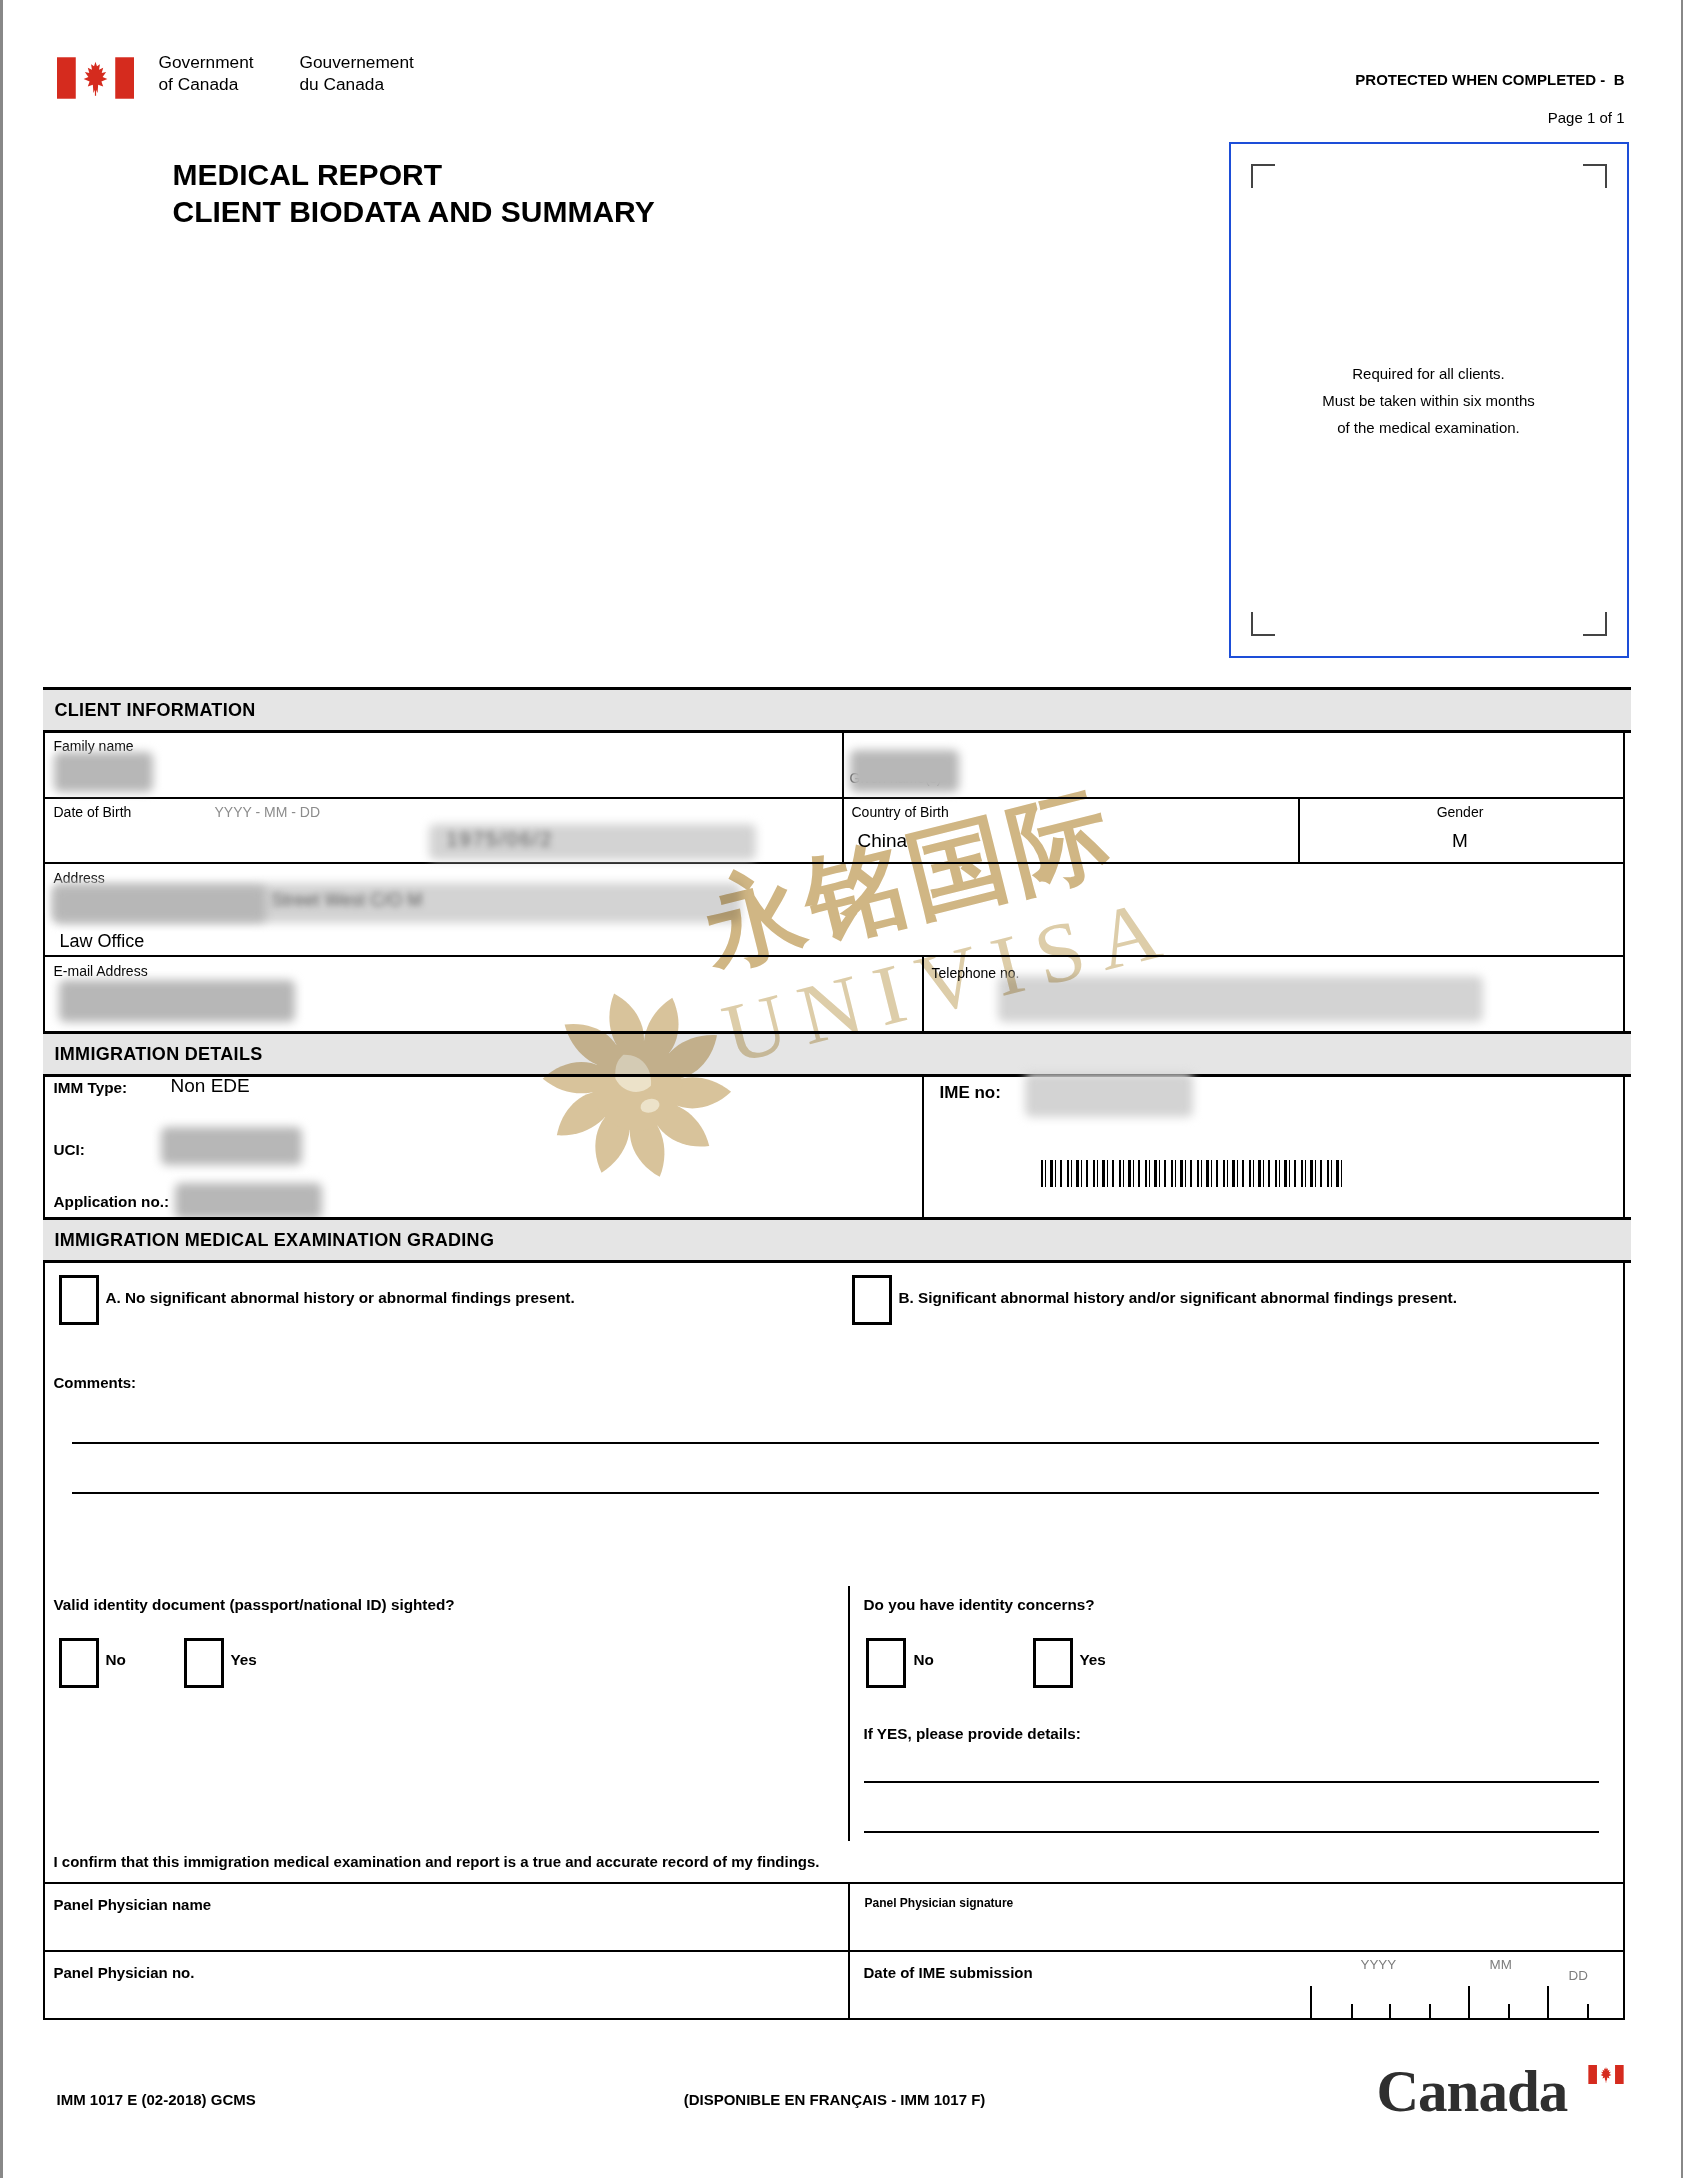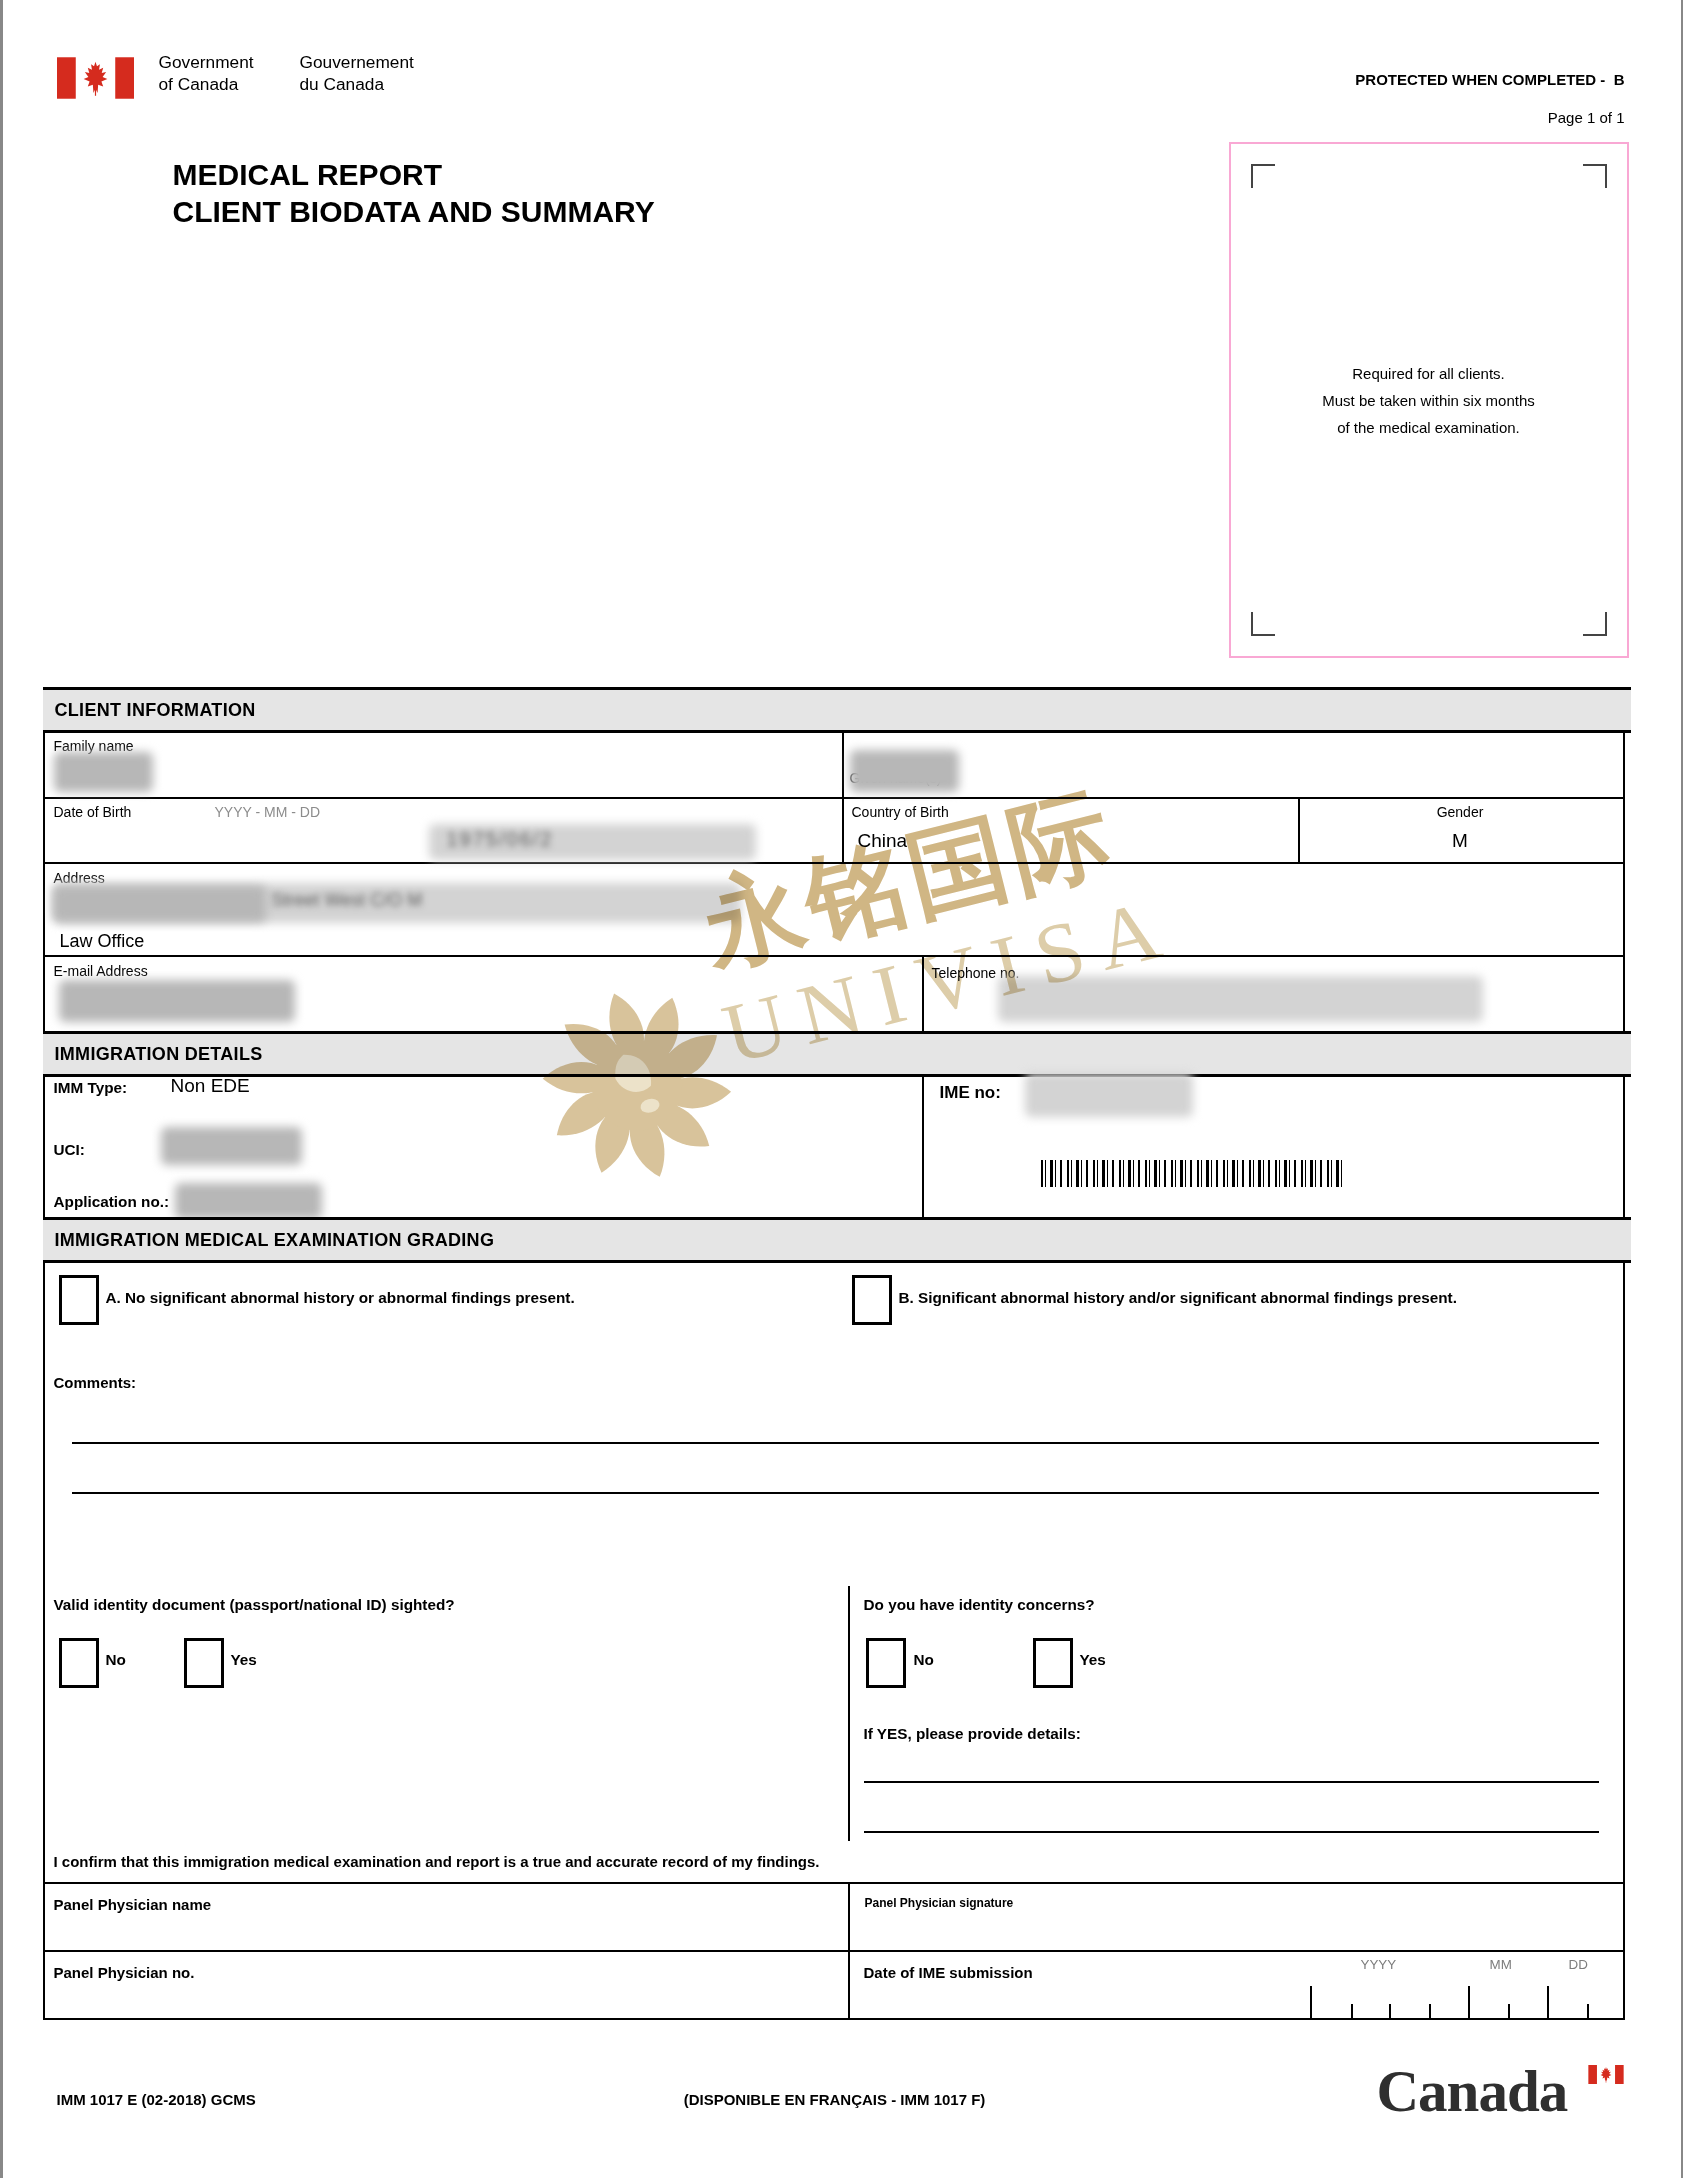--- a/index.html
+++ b/index.html
@@ -66,21 +66,21 @@
   </div>
 
   <div class="abs pre" style="left:990px;top:71px;width:632px;text-align:right;font-size:15px;font-weight:bold;">PROTECTED WHEN COMPLETED -  B</div>
   <div class="abs" style="left:990px;top:109px;width:632px;text-align:right;font-size:15px;">Page 1 of 1</div>
 
   <div class="abs" style="left:170px;top:156px;font-size:30px;font-weight:bold;line-height:37px;">
     <div>MEDICAL REPORT</div>
     <div>CLIENT BIODATA AND SUMMARY</div>
   </div>
 
-  <div class="abs" style="left:1226px;top:142px;width:396px;height:512px;border:2px solid #f9a8d4;background:#fff;">
+  <div class="abs" style="left:1226px;top:142px;width:396px;height:512px;border:2px solid #1d4ed8;background:#fff;">
     <div class="cornermark" style="left:20px;top:20px;border-top:2px solid #444;border-left:2px solid #444;"></div>
     <div class="cornermark" style="right:20px;top:20px;border-top:2px solid #444;border-right:2px solid #444;"></div>
     <div class="cornermark" style="left:20px;bottom:20px;border-bottom:2px solid #444;border-left:2px solid #444;"></div>
     <div class="cornermark" style="right:20px;bottom:20px;border-bottom:2px solid #444;border-right:2px solid #444;"></div>
     <div class="abs photo-instr" style="left:10px;top:216px;width:376px;">
       <div>Required for all clients.</div>
       <div>Must be taken within six months</div>
       <div>of the medical examination.</div>
     </div>
   </div>
@@ -183,21 +183,21 @@
 
   <div class="abs blbl" style="left:51px;top:1896px;font-size:15px;">Panel Physician name</div>
   <div class="abs" style="left:861px;top:1889px;width:743px;height:59px;"></div>
   <div class="abs blbl" style="left:862px;top:1896px;font-size:12px;">Panel Physician signature</div>
 
   <div class="abs blbl" style="left:51px;top:1964px;font-size:15px;">Panel Physician no.</div>
   <div class="abs blbl" style="left:861px;top:1964px;font-size:15px;">Date of IME submission</div>
 
   <div class="datelbl" style="left:1358px;">YYYY</div>
   <div class="datelbl" style="left:1487px;">MM</div>
-  <div class="datelbl" style="left:1566px;">DD</div>
+  <div class="datelbl" style="left:1566px;margin-top:11px;">DD</div>
 
   <div class="abs" style="left:1305px;top:1984px;width:317px;height:34px;"></div>
   <div class="tick tick-tall" style="left:1307px;"></div>
   <div class="tick tick-short" style="left:1348px;"></div>
   <div class="tick tick-short" style="left:1386px;"></div>
   <div class="tick tick-short" style="left:1426px;"></div>
   <div class="tick tick-tall" style="left:1465px;"></div>
   <div class="tick tick-short" style="left:1505px;"></div>
   <div class="tick tick-tall" style="left:1544px;"></div>
   <div class="tick tick-short" style="left:1584px;"></div>

